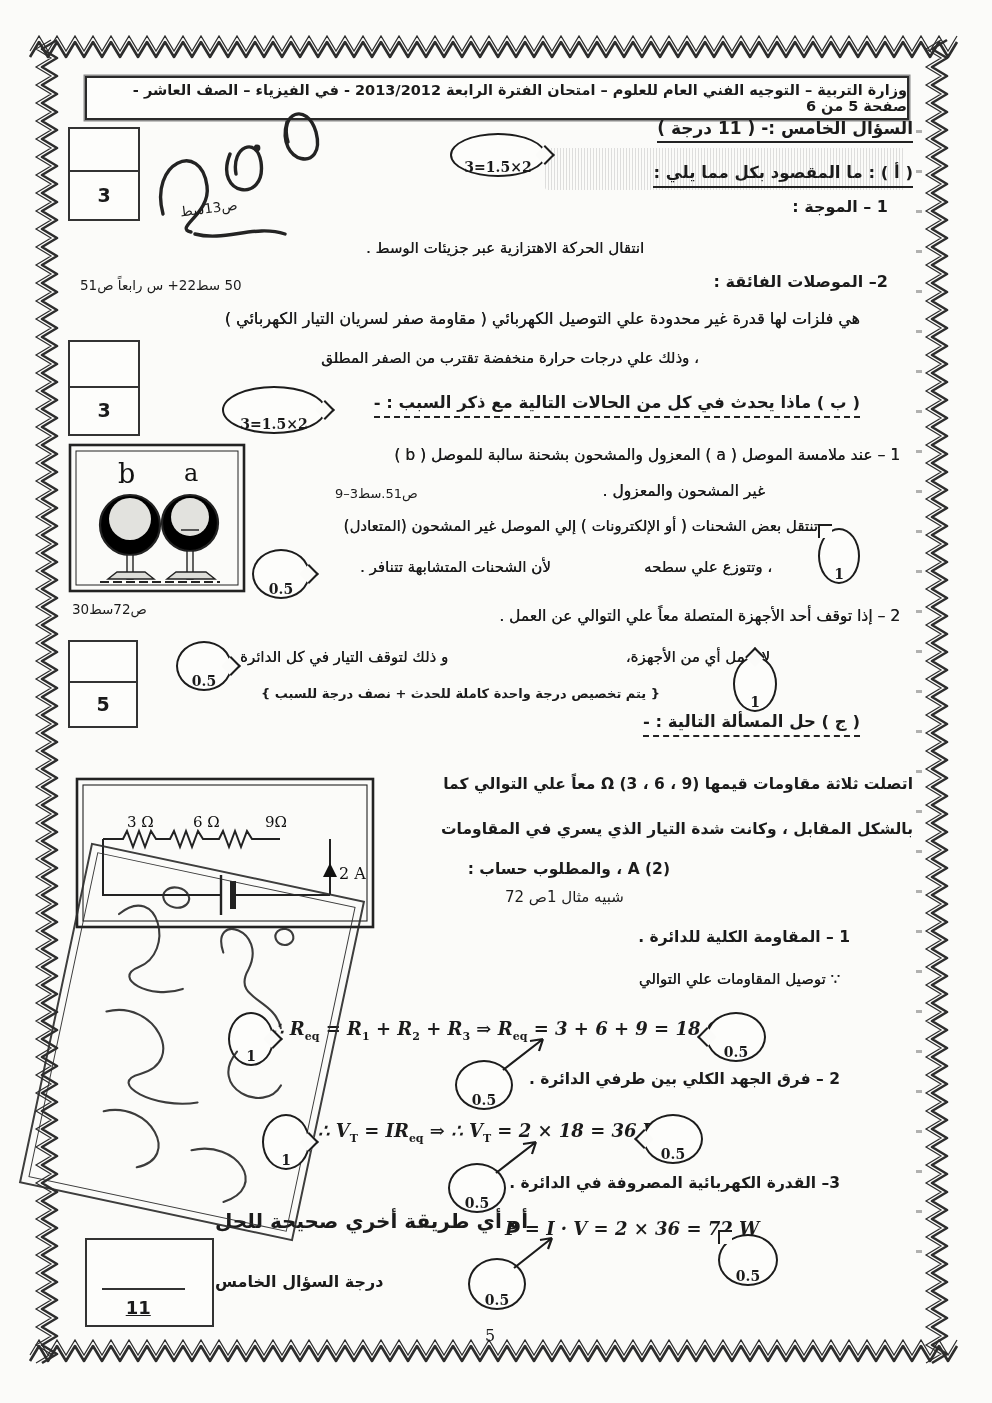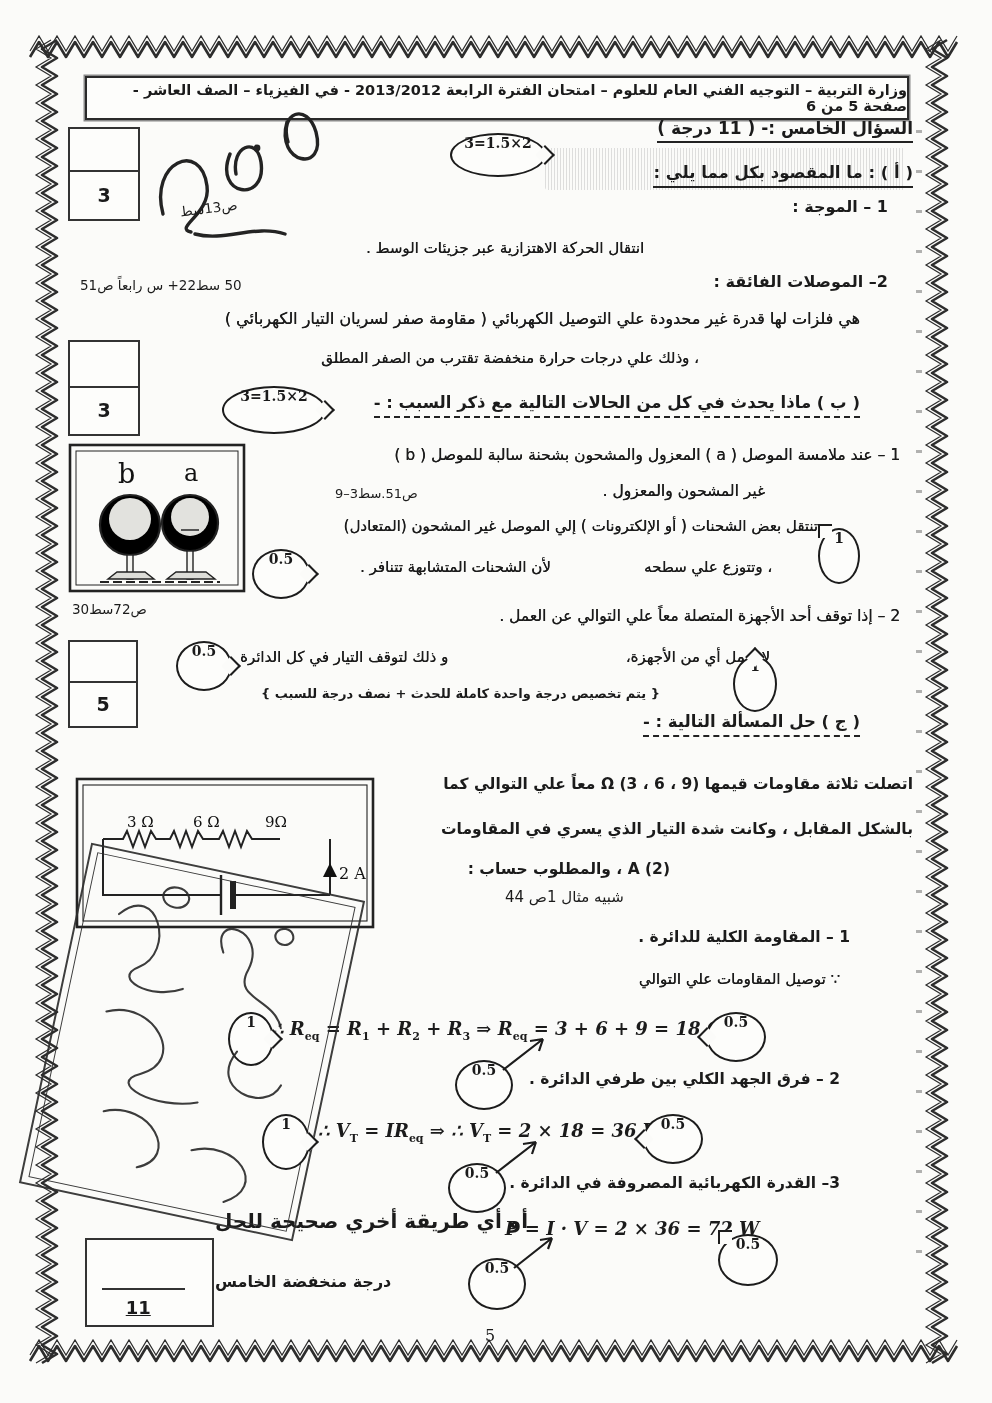--- a/index.html
+++ b/index.html
@@ -12,21 +12,21 @@
   .thick{text-shadow:0.3px 0 0 currentColor;}
   .u{border-bottom:2.5px solid #222;padding-bottom:2px;}
   .ud{border-bottom:2.5px dashed #222;padding-bottom:2px;}
   .math{font-family:"DejaVu Serif",serif;font-style:italic;font-weight:700;font-size:18px;}
   .math sub{font-style:normal;font-size:11px;}
   svg{overflow:visible;display:block;}
   .headerbox{left:85px;top:76px;width:820px;height:40px;border:2.5px solid #2a2a2a;
       box-shadow:0 0 0 1.5px #8a8a8a;display:flex;align-items:center;justify-content:center;
       font-size:14.5px;font-weight:700;background:#fdfdfb;}
   .bubble{position:absolute;border:2.3px solid #1c1c1c;border-radius:50%;display:flex;
-      align-items:flex-start;justify-content:center;font-weight:700;background:#fdfdfb;
+      align-items:flex-end;justify-content:center;font-weight:700;background:#fdfdfb;
       font-size:14px;z-index:6;font-family:"DejaVu Serif",serif;}
   .tail{position:absolute;width:12px;height:12px;background:#fbfbf9;
       border-top:2.3px solid #1c1c1c;border-right:2.3px solid #1c1c1c;}
   .tail.e{right:-8px;top:50%;margin-top:-7px;transform:rotate(45deg);}
   .tail.w{left:-8px;top:50%;margin-top:-7px;transform:rotate(225deg);}
   .tail.n{top:-8px;left:50%;margin-left:-7px;transform:rotate(-45deg);}
   .tail.nw{top:-6px;left:-2px;transform:rotate(-90deg);}
   .ptr{position:absolute;pointer-events:none;}
   .scorebox{position:absolute;border:2px solid #333;background:#fdfdfb;z-index:2;}
   .scorebox .top{border-bottom:2px solid #333;}
@@ -184,21 +184,21 @@
     <text x="190" y="50" font-size="15" font-family="DejaVu Serif, serif" fill="#111">9Ω</text>
     <path d="M28 62 h20 l4 -8 l6 16 l6 -16 l6 16 l6 -16 l5 8 h14 l4 -8 l6 16 l6 -16 l6 16 l6 -16 l5 8 h16 l4 -8 l6 16 l6 -16 l6 16 l6 -16 l5 8 h28" fill="none" stroke="#222" stroke-width="2"></path>
     <path d="M255 62 V118" fill="none" stroke="#222" stroke-width="2"></path>
     <path d="M255 118 H158 M146 118 H28 V62" fill="none" stroke="#222" stroke-width="2"></path>
     <line x1="146" y1="98" x2="146" y2="138" stroke="#222" stroke-width="2.4"></line>
     <line x1="158" y1="104" x2="158" y2="132" stroke="#222" stroke-width="6"></line>
     <path d="M255 86 l-7 14 h14 z" fill="#111"></path>
     <text x="264" y="102" font-size="16" font-family="DejaVu Serif, serif" fill="#111">2 A</text>
   </svg>
 
-  <div class="txt ar" style="left:505px;top:888px;font-size:15px">شبيه مثال 1ص 44</div>
+  <div class="txt ar" style="left:505px;top:888px;font-size:15px">شبيه مثال 1ص 72</div>
 
   <div class="txt ar b" style="right:150px;top:928px;font-size:15.5px">1 – المقاومة الكلية للدائرة .</div>
   <div class="txt ar thick" style="right:160px;top:970px;font-size:15px">∵ توصيل المقاومات علي التوالي</div>
   <div class="txt math" style="left:272px;top:1018px">∴ R<sub>eq</sub> = R<sub>1</sub> + R<sub>2</sub> + R<sub>3</sub> ⇒ R<sub>eq</sub> = 3 + 6 + 9 = 18  Ω</div>
   <div class="bubble" style="left:228px;top:1012px;width:42px;height:50px;z-index:4">
     <span>1</span>
       <span class="tail e"></span>
   </div>
   <div class="bubble" style="left:455px;top:1060px;width:54px;height:46px">
     <span>0.5</span>
@@ -255,17 +255,17 @@
         <path d="M92 44 a13 10 0 1 1 1 0"></path>
         <path d="M206 58 a9 8 0 1 1 1 0"></path>
       </g>
     </svg>
   </div>
 
   <div class="totalbox" style="left:85px;top:1238px;width:125px;height:85px">
     <div class="line"></div>
     <div class="val">11</div>
   </div>
-  <div class="txt ar b" style="left:215px;top:1272px;font-size:16px">درجة منخفضة الخامس</div>
+  <div class="txt ar b" style="left:215px;top:1272px;font-size:16px">درجة السؤال الخامس</div>
 
   <div class="txt" style="left:466px;top:1326px;width:48px;text-align:center;font-size:16px;font-family:'DejaVu Serif',serif">5</div>
 
 </div>
 
 </body></html>

